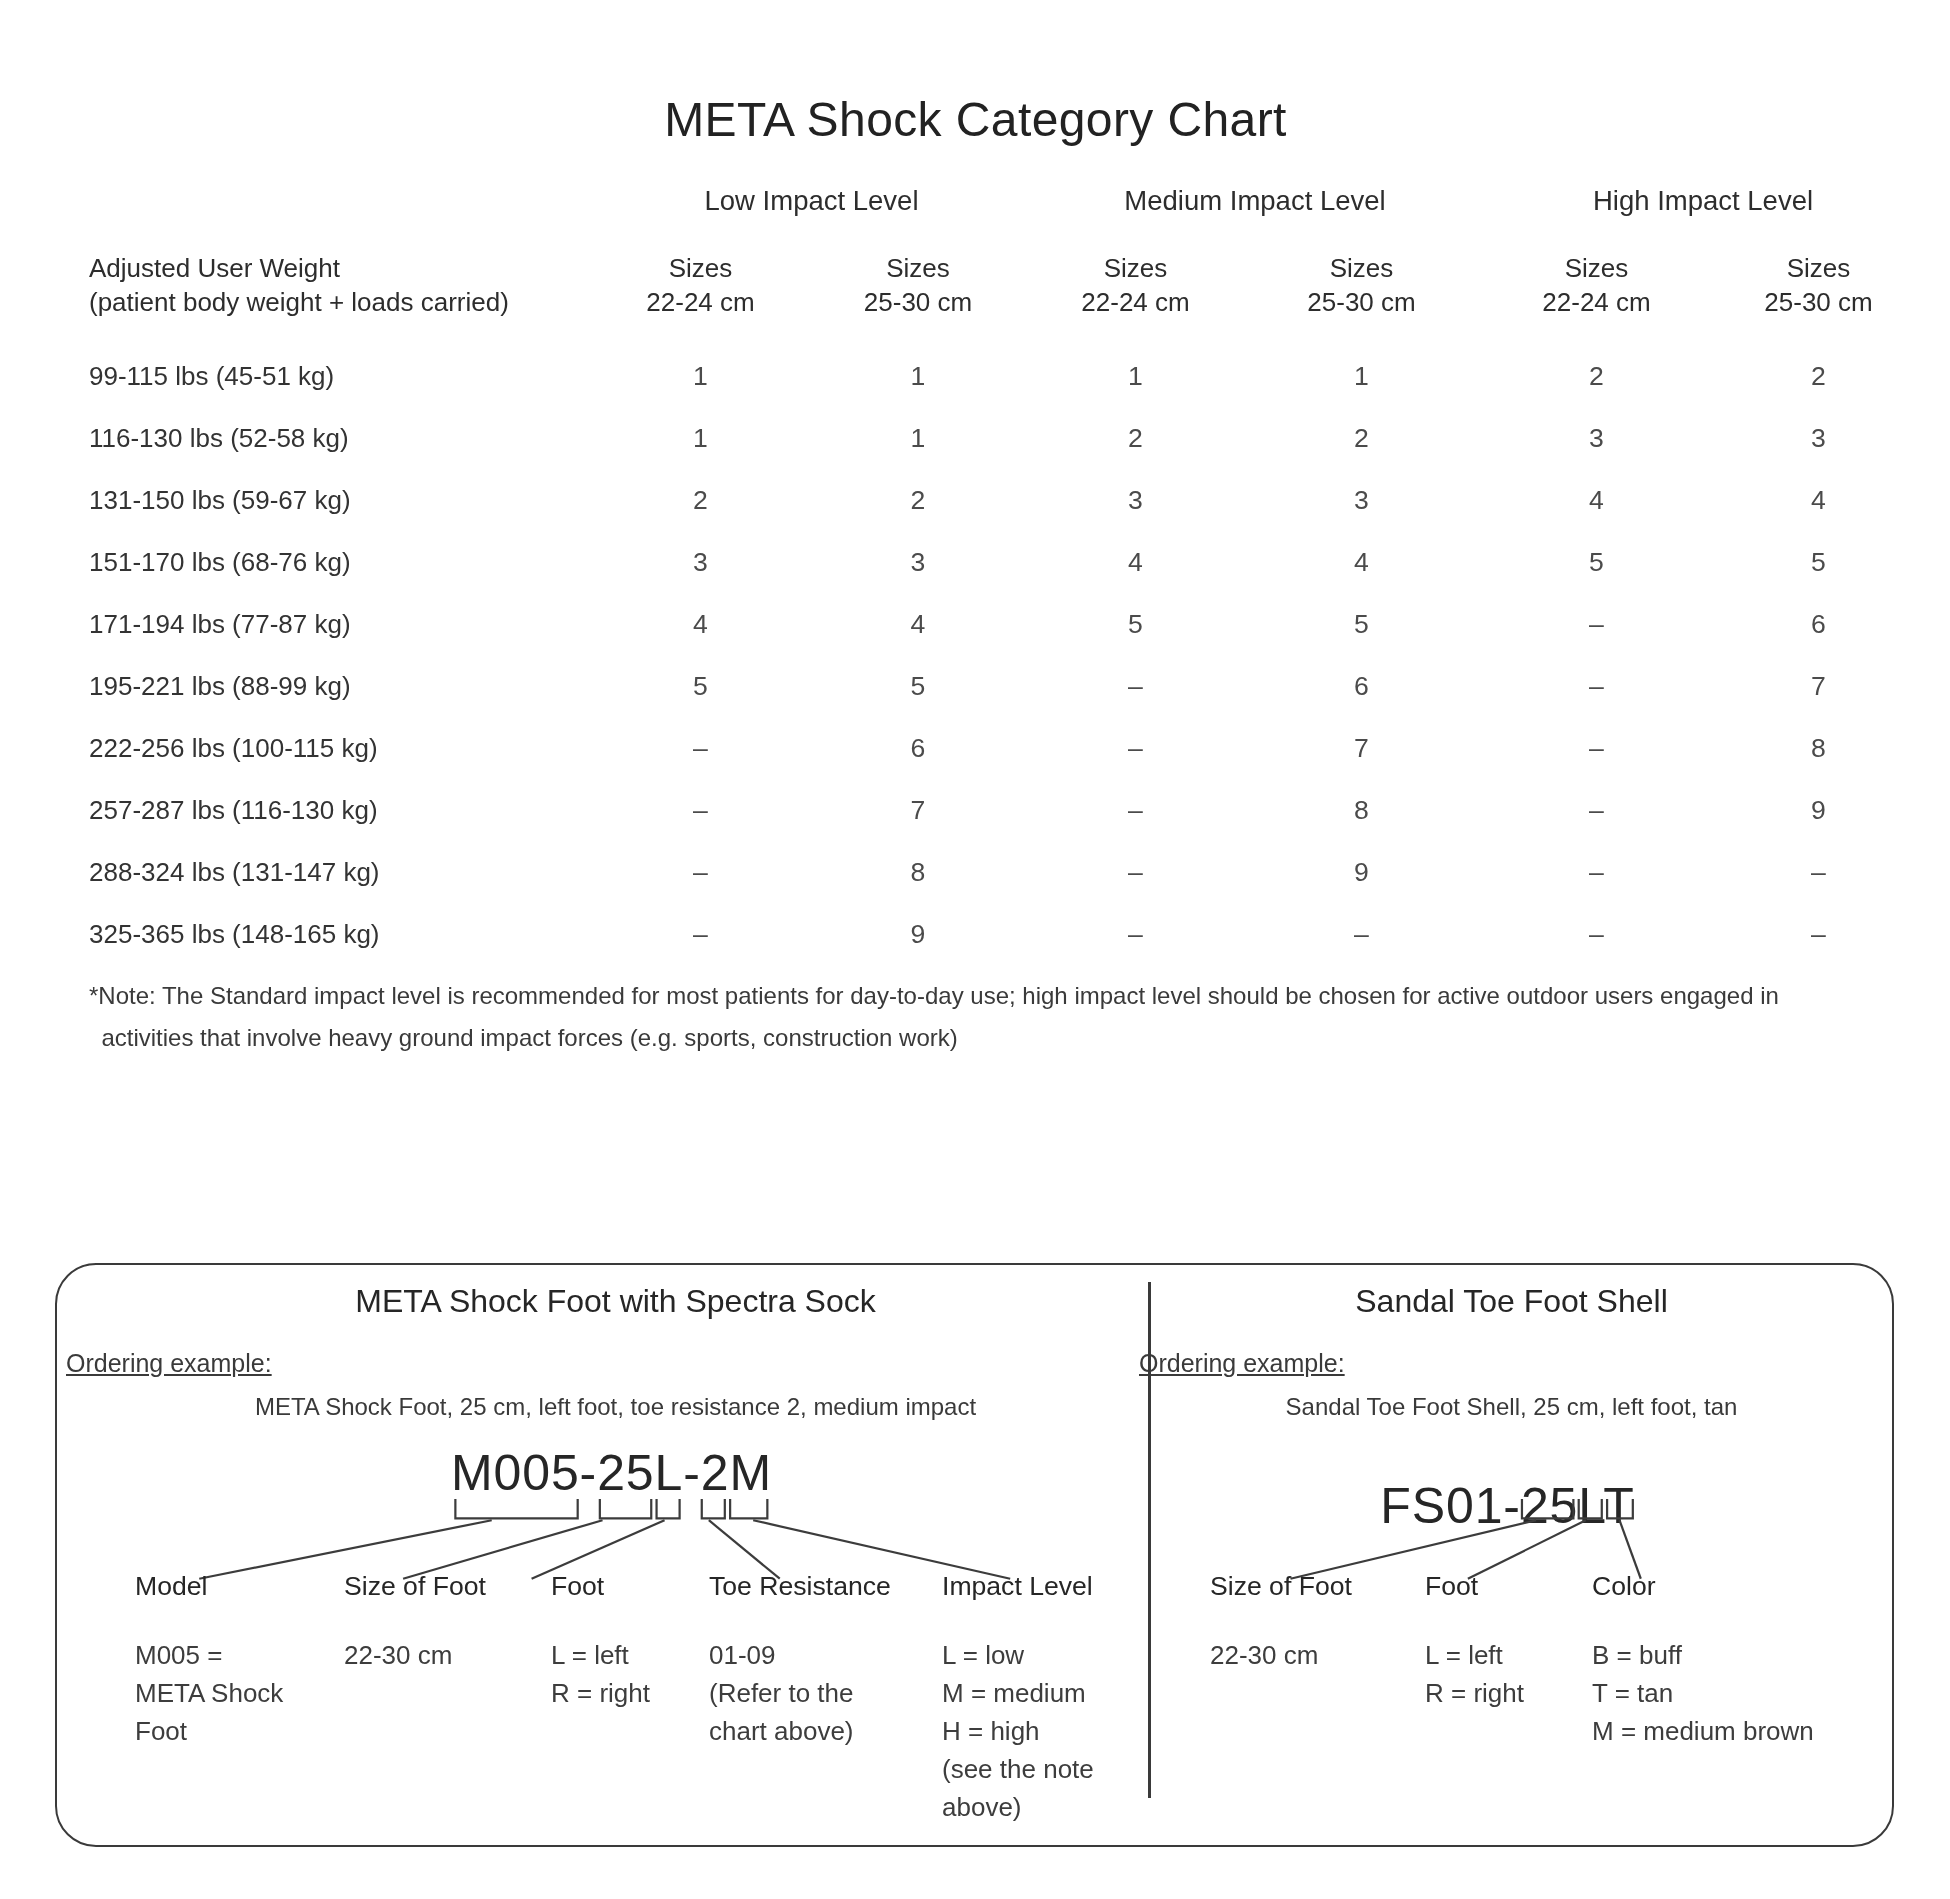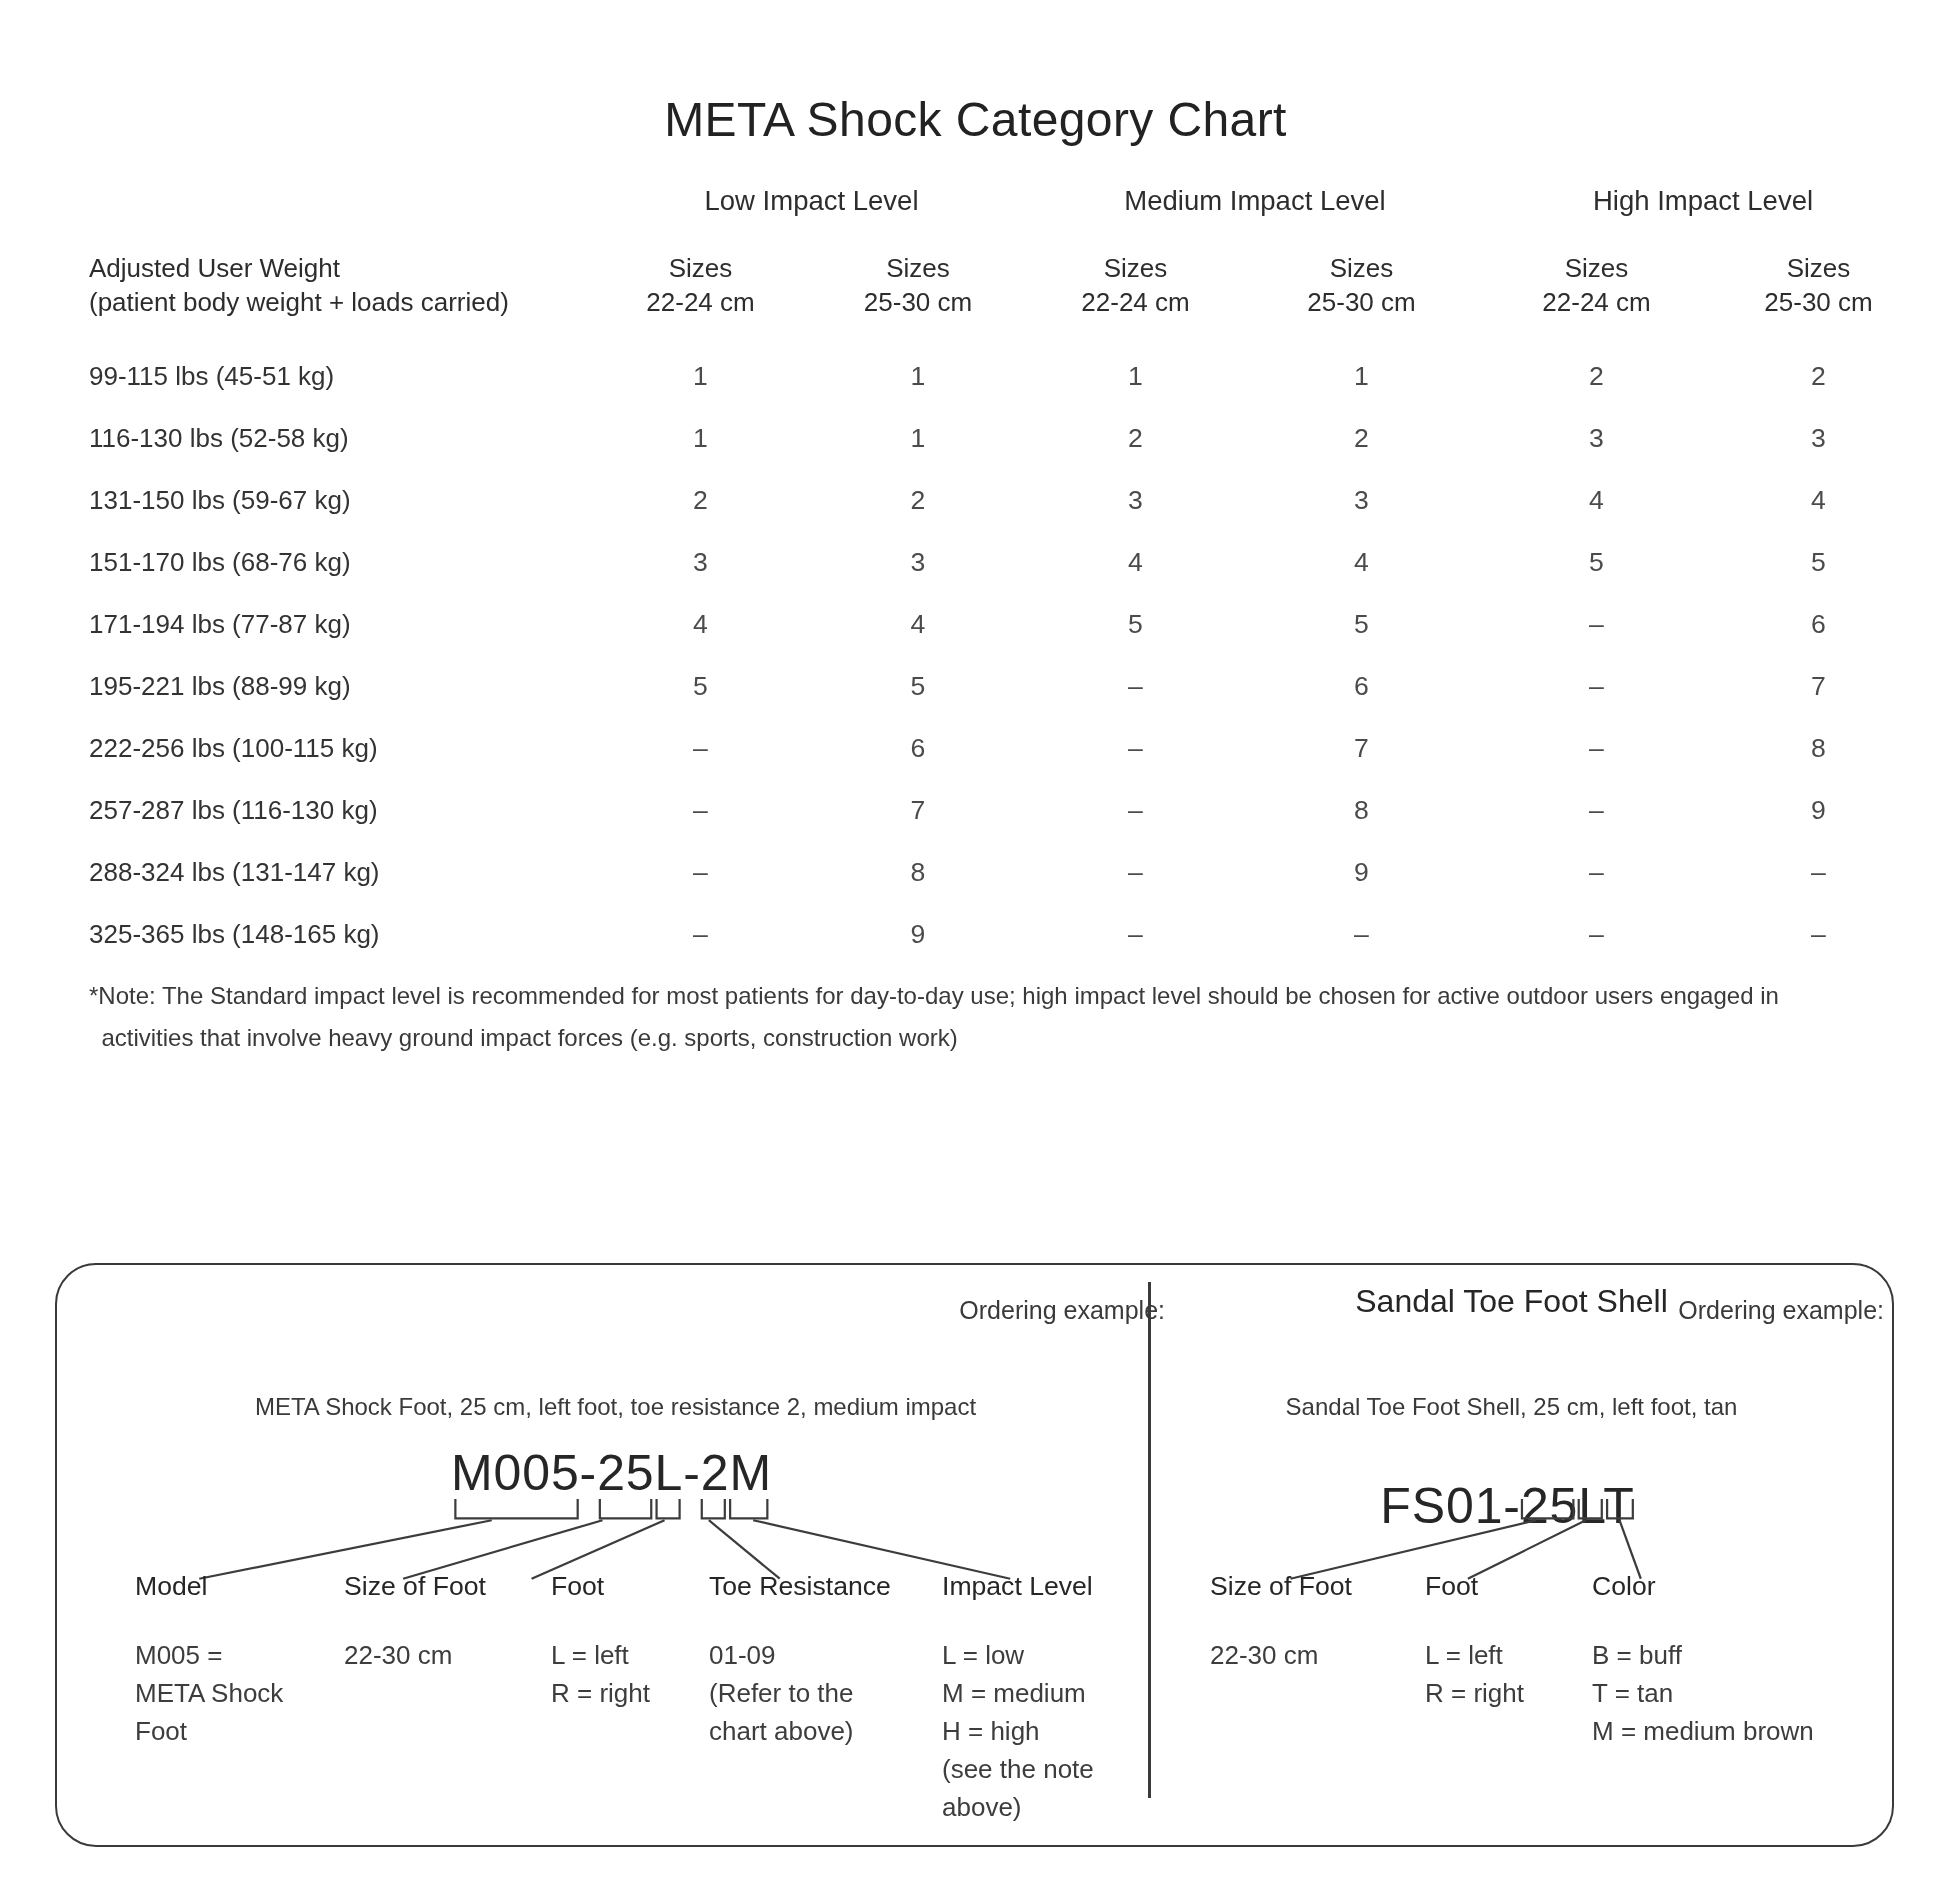--- a/index.html
+++ b/index.html
@@ -29,21 +29,21 @@
   .drow .cell.c-label{font-size:26px;color:#333;}
   #table-note{left:89px;top:975px;width:1764px;font-size:24px;line-height:42px;color:#3a3a3a;}
   #table-note .note-line-2{margin-left:12.4px;}
   
   #order-title{left:0;top:1172px;width:1951px;text-align:center;font-size:46px;font-weight:400;color:#222;}
   #order-box{left:55px;top:1263px;width:1835px;height:580px;border:2.7px solid #3a3a3a;border-radius:41px;}
   #order-divider{left:1148px;top:1282px;width:2.7px;height:516px;background:#3a3a3a;}
   .panel-title{top:1283px;font-size:32px;color:#262626;text-align:center;}
   #left-panel-title{left:66px;width:1099px;}
   #right-panel-title{left:1139px;width:745px;}
-  .ordering-label{top:1296px;font-size:25px;color:#3a3a3a;text-align:right;}
+  .ordering-label{top:1349px;font-size:25px;color:#3a3a3a;text-align:left;text-decoration:underline;}
   #left-ordering-label{left:66px;width:1099px;}
   #right-ordering-label{left:1139px;width:745px;}
   .example-line{top:1393px;font-size:24px;color:#3a3a3a;text-align:center;}
   #left-example{left:66px;width:1099px;}
   #right-example{left:1139px;width:745px;}
   .part-code{top:1444px;font-size:50px;color:#262626;text-align:center;letter-spacing:0.9px;}
   #left-code{left:62px;width:1099px;}
   #right-code{left:1135px;width:745px;margin-top:33px;}
   .ann-svg{pointer-events:none;}
   .field{top:1571px;}
@@ -191,20 +191,21 @@
   </div>
 
   <div id="table-note" class="abs">
     <div class="note-line-1">*Note: The Standard impact level is recommended for most patients for day-to-day use; high impact level should be chosen for active outdoor users engaged in</div>
     <div class="note-line-2">activities that involve heavy ground impact forces (e.g. sports, construction work)</div>
   </div>
 
   <div id="order-box" class="abs"></div>
   <div id="order-divider" class="abs"></div>
 
+  <div id="left-panel-title" class="abs panel-title">META Shock Foot with Spectra Sock</div>
   <div id="right-panel-title" class="abs panel-title">Sandal Toe Foot Shell</div>
 
   <div id="left-ordering-label" class="abs ordering-label">Ordering example:</div>
   <div id="right-ordering-label" class="abs ordering-label">Ordering example:</div>
 
   <div id="left-example" class="abs example-line">META Shock Foot, 25 cm, left foot, toe resistance 2, medium impact</div>
   <div id="right-example" class="abs example-line">Sandal Toe Foot Shell, 25 cm, left foot, tan</div>
 
   <div id="left-code" class="abs part-code">M005-25L-2M</div>
   <div id="right-code" class="abs part-code">FS01-25LT</div>

